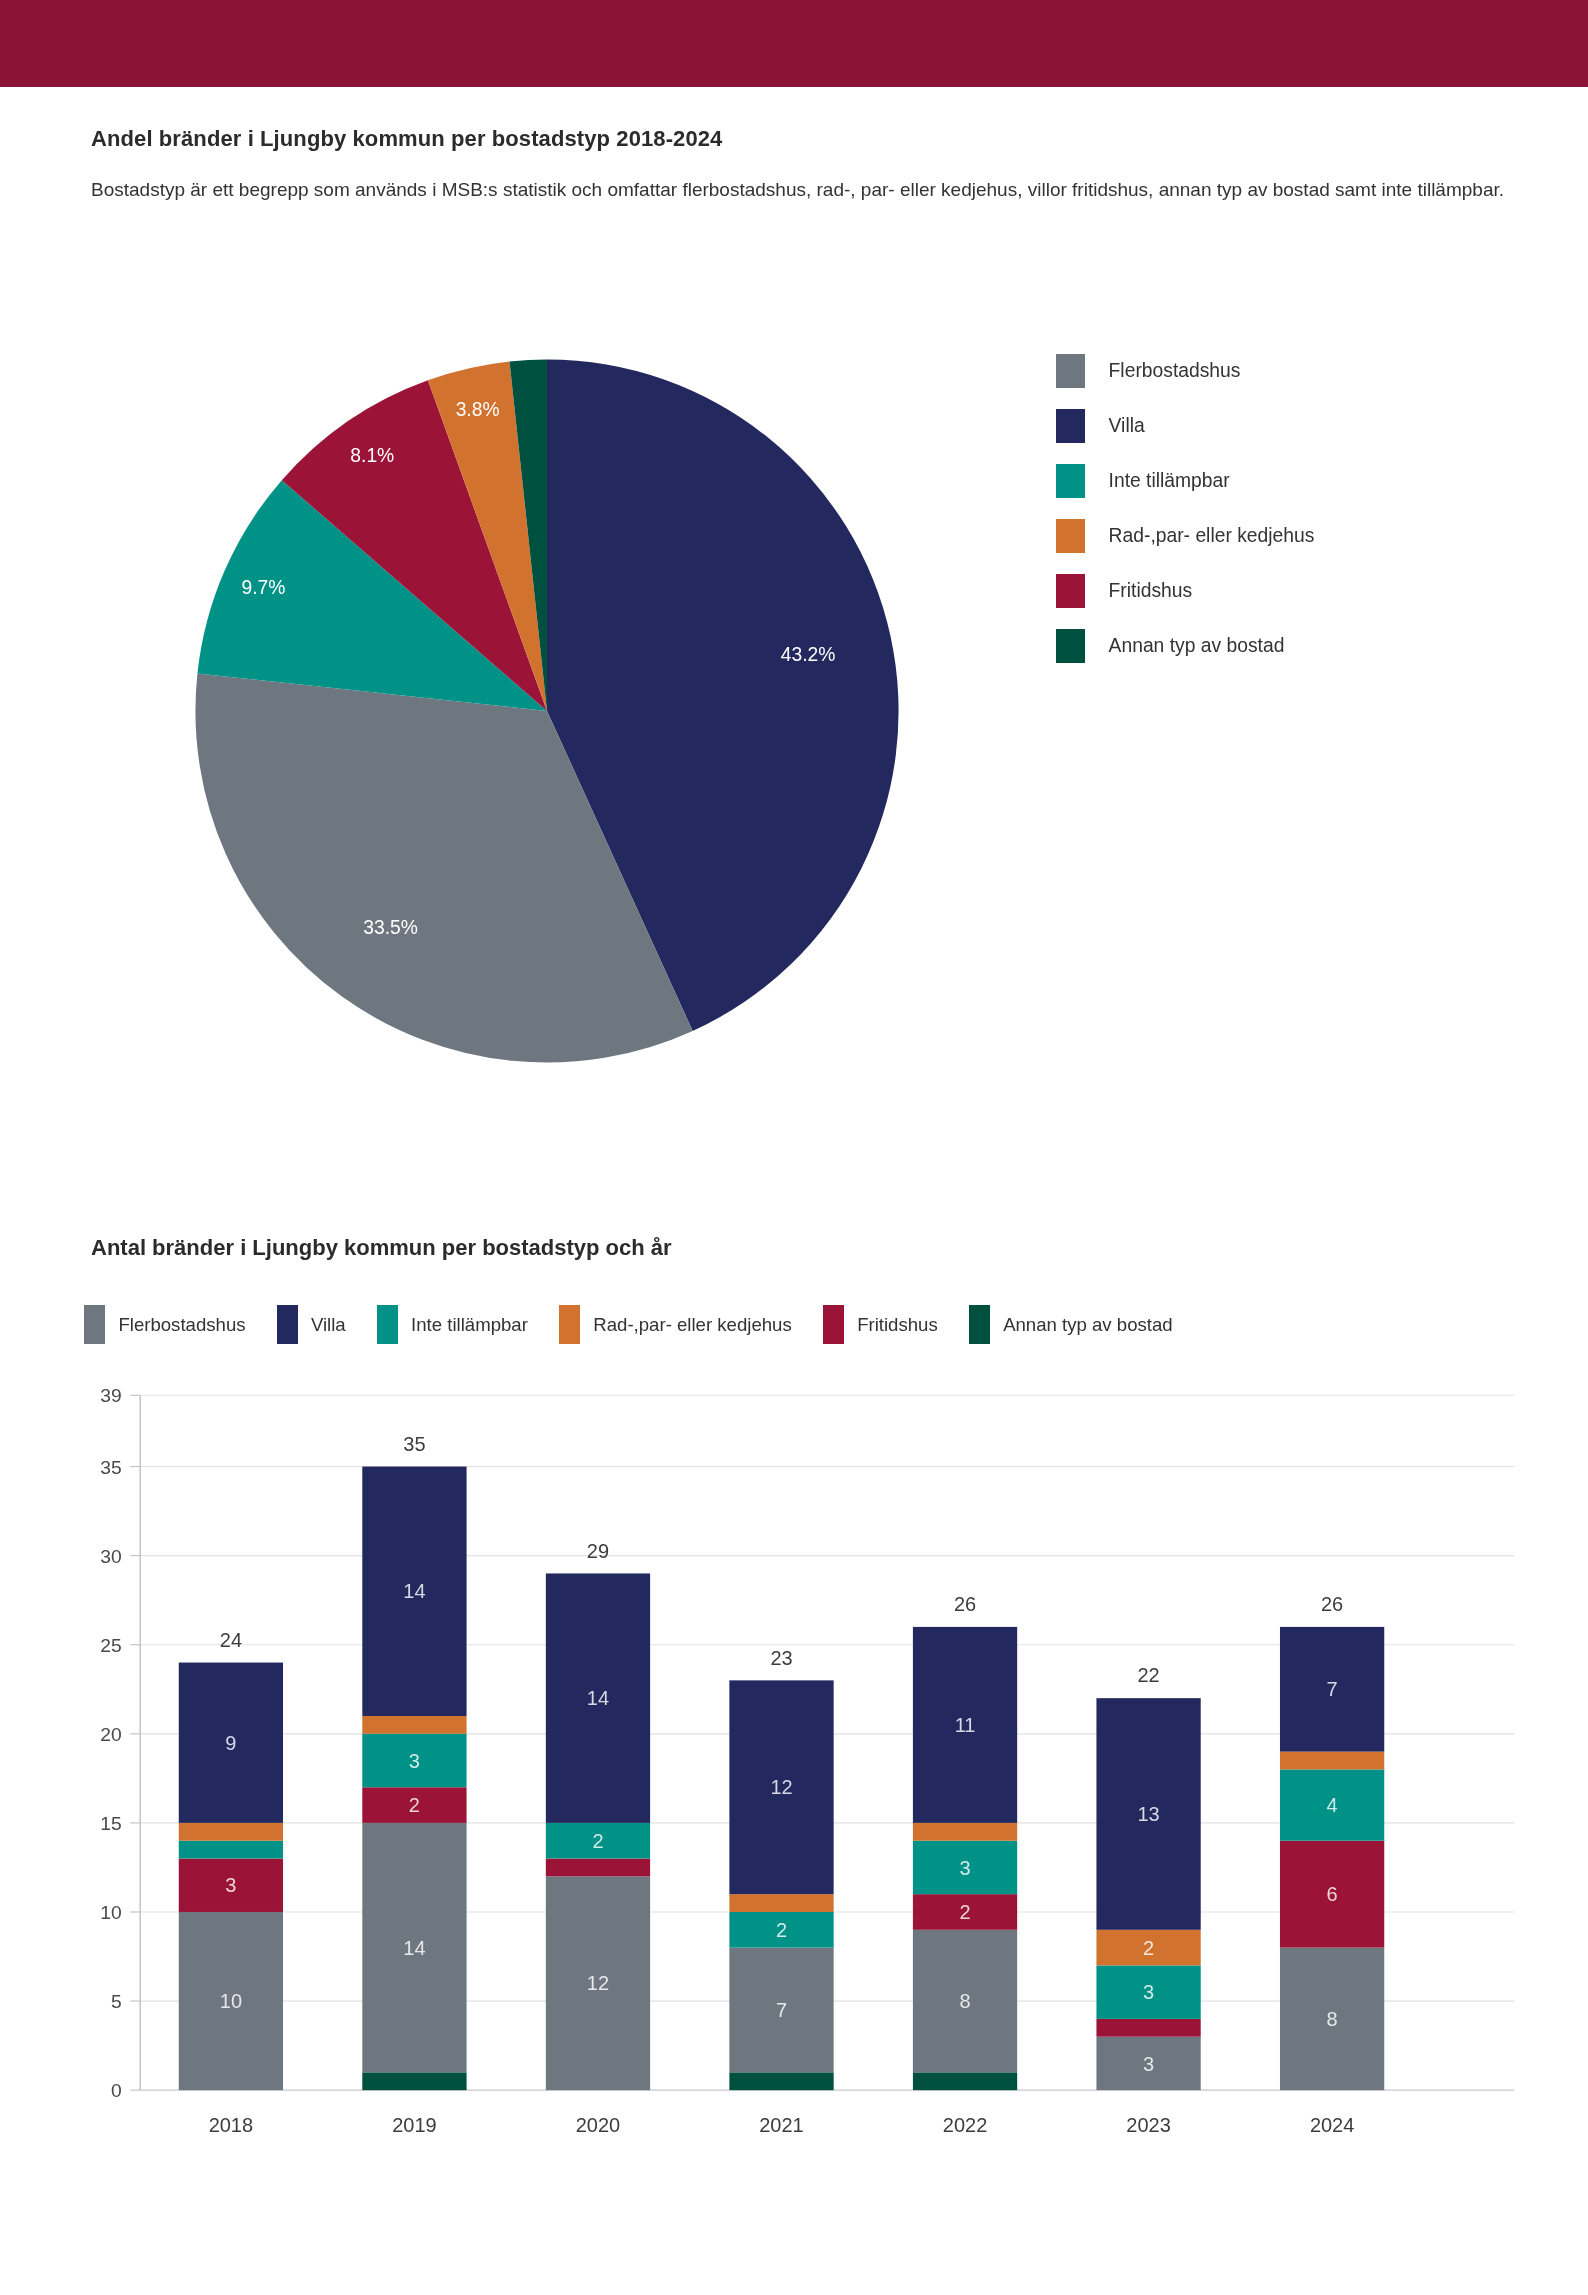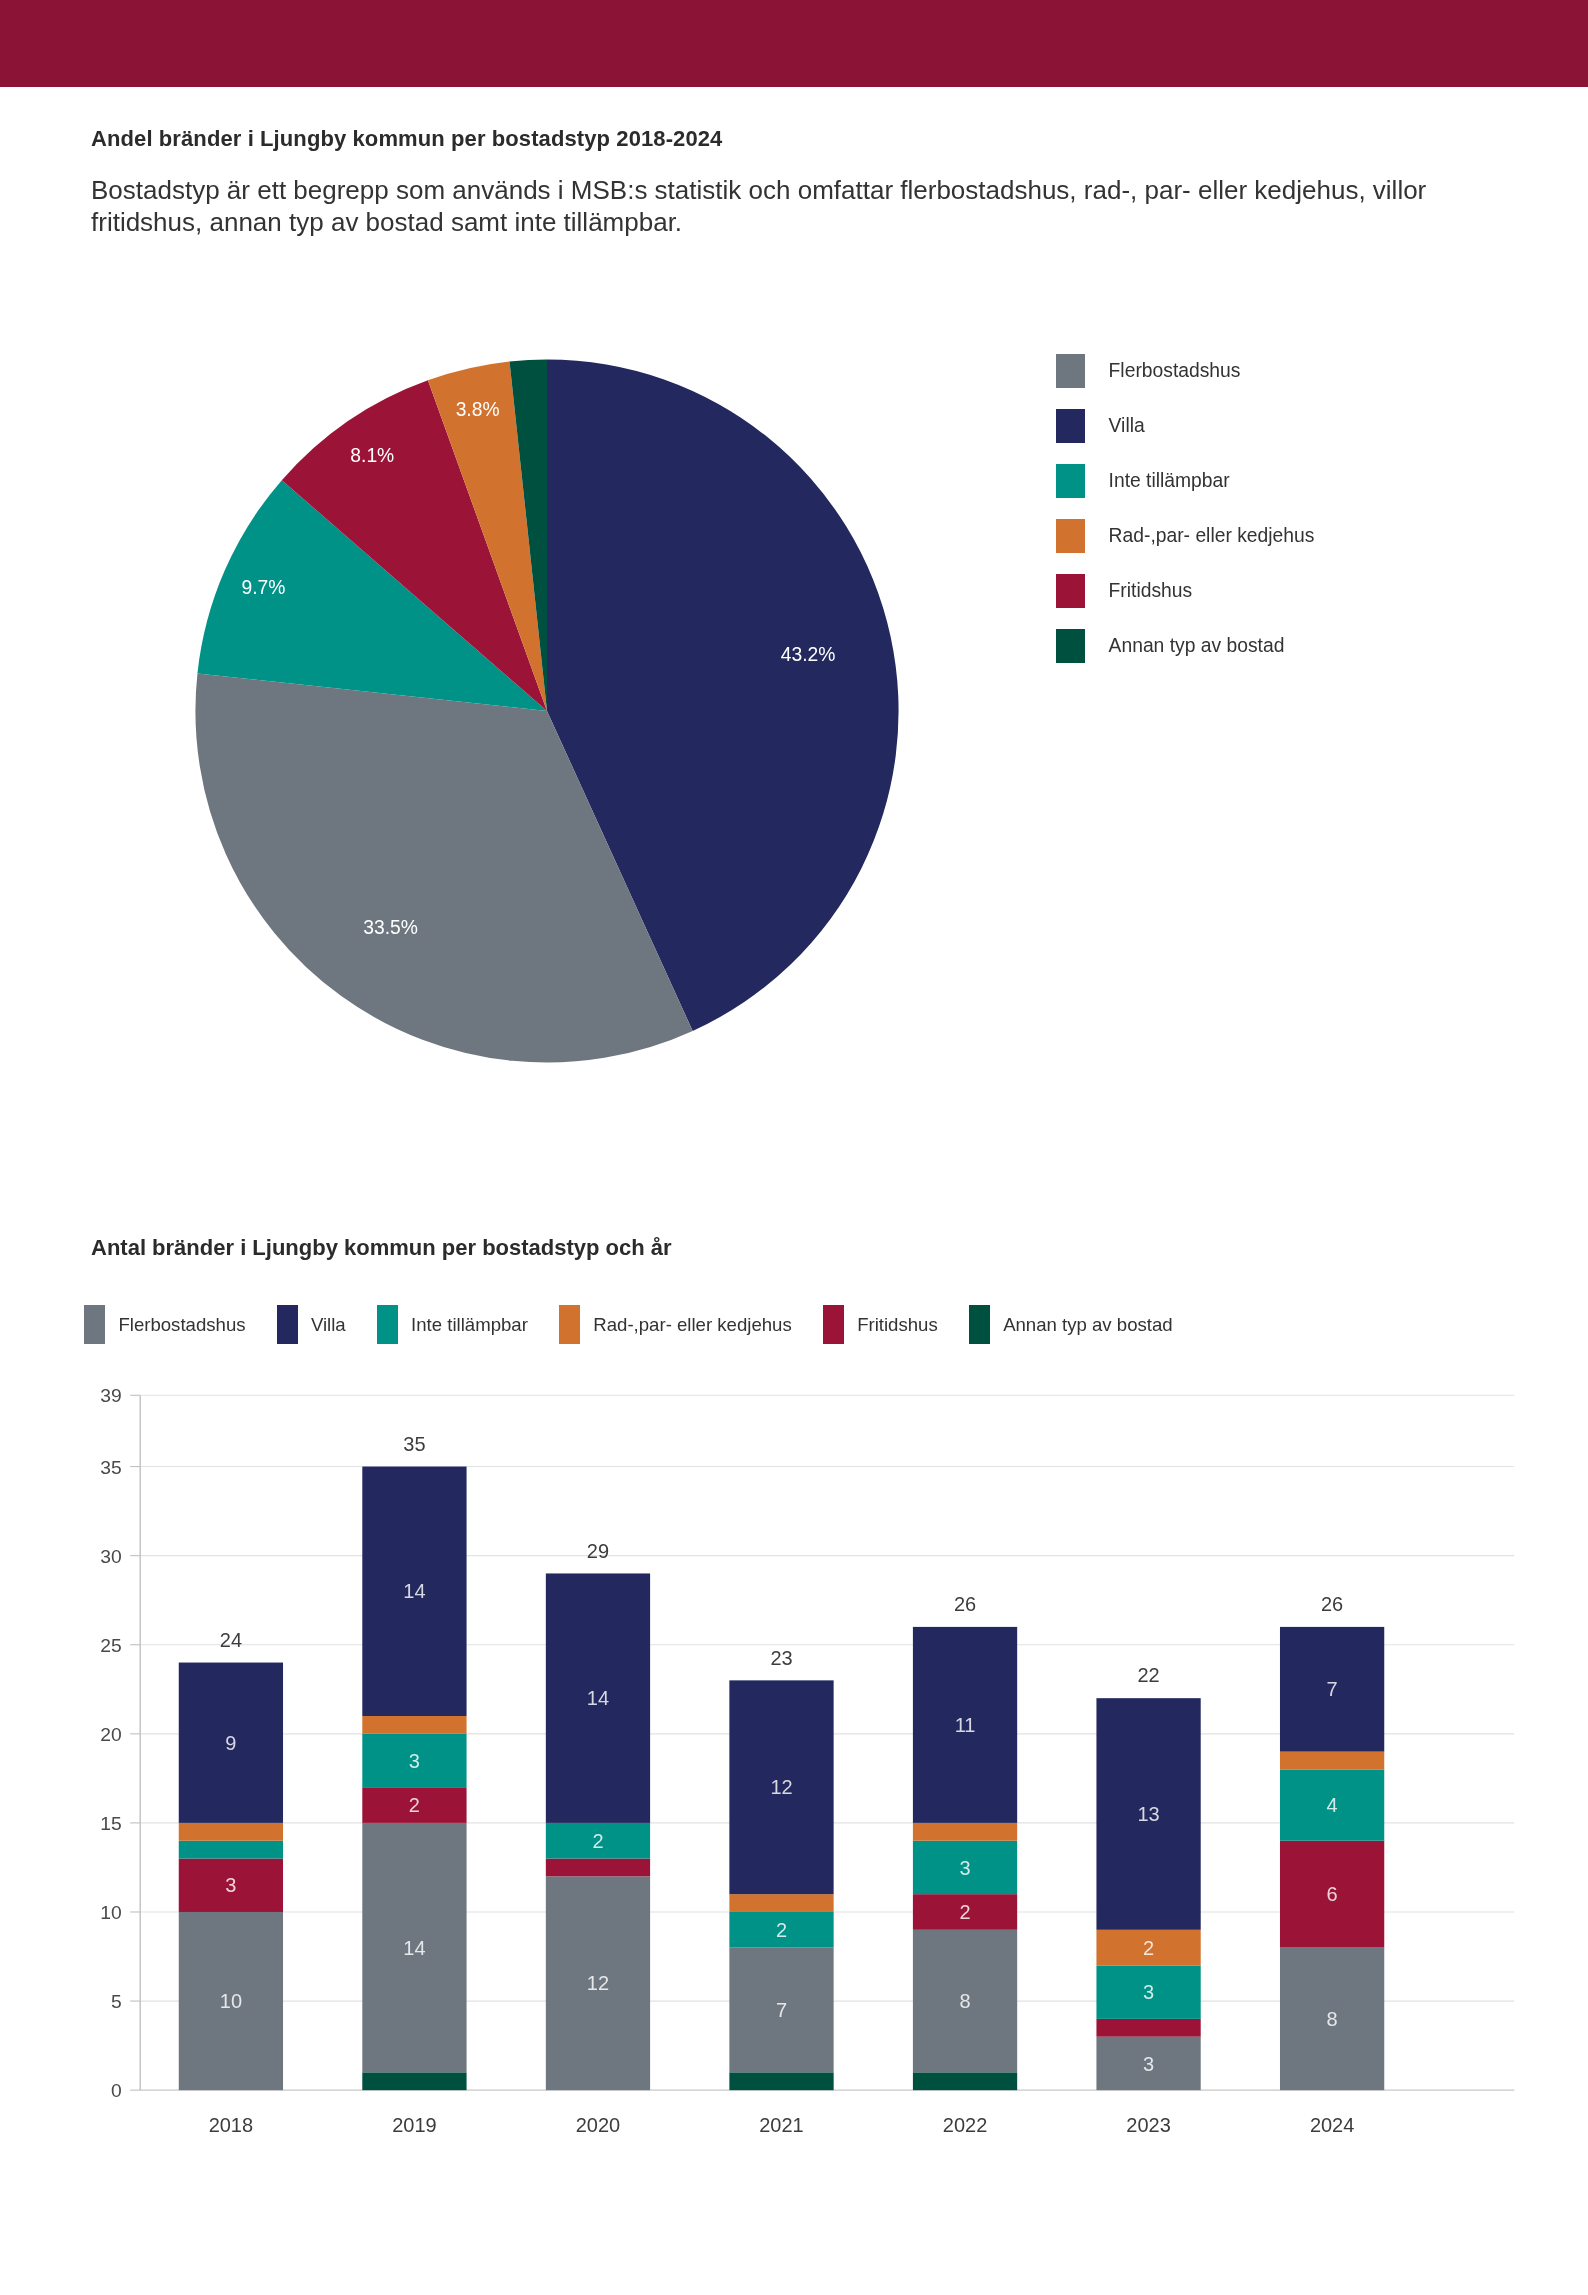--- a/index.html
+++ b/index.html
@@ -21,21 +21,21 @@
   
   .page-title {
     position: absolute; left: 91px; top: 126px;
     font-size: 22px; font-weight: bold; color: #2b2b2b;
     letter-spacing: 0.1px;
     text-align: right;
   }
   .page-desc {
     position: absolute; left: 91px; top: 174px;
     width: 1422px;
-    font-size: 26px; line-height: 32px; color: #333333;
+    font-size: 19px; line-height: 32px; color: #333333;
     font-weight: 400;
   }
 
   
   .pie-block {
     position: absolute; left: 0; top: 314px;
     width: 1588px; height: 800px;
   }
   .pie-wrap {
     position: absolute; left: 194px; top: 44px;

